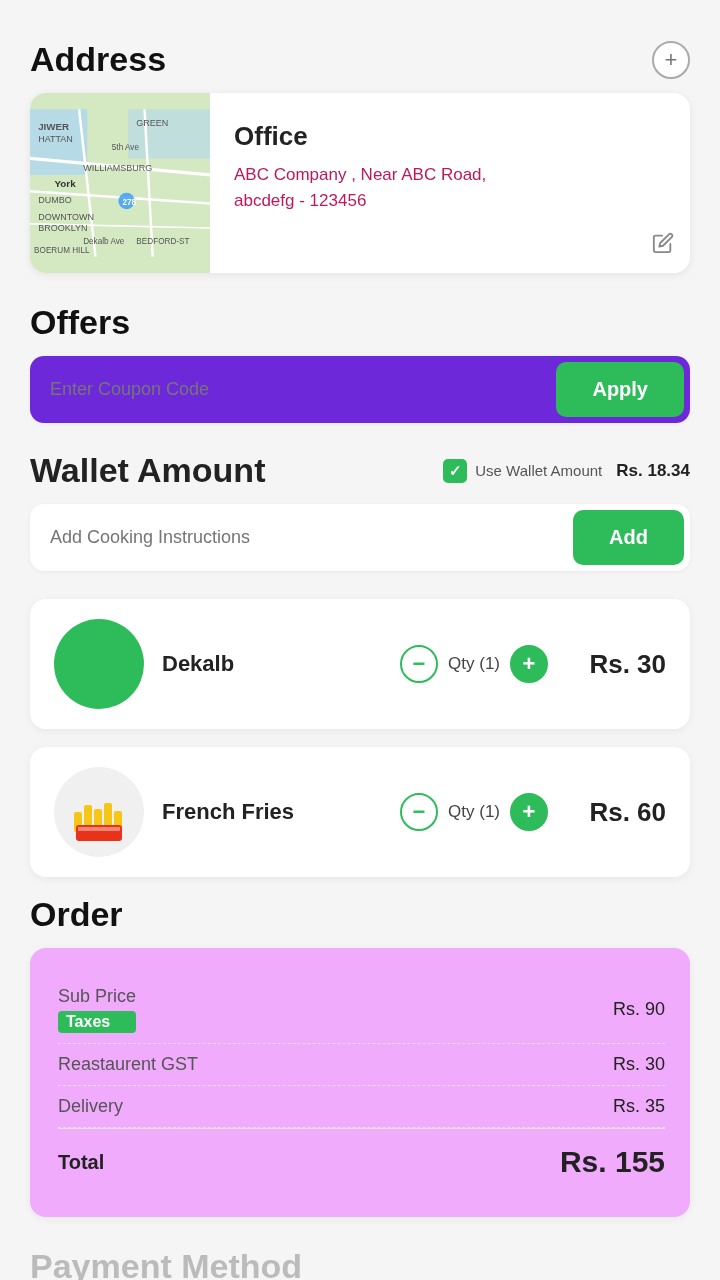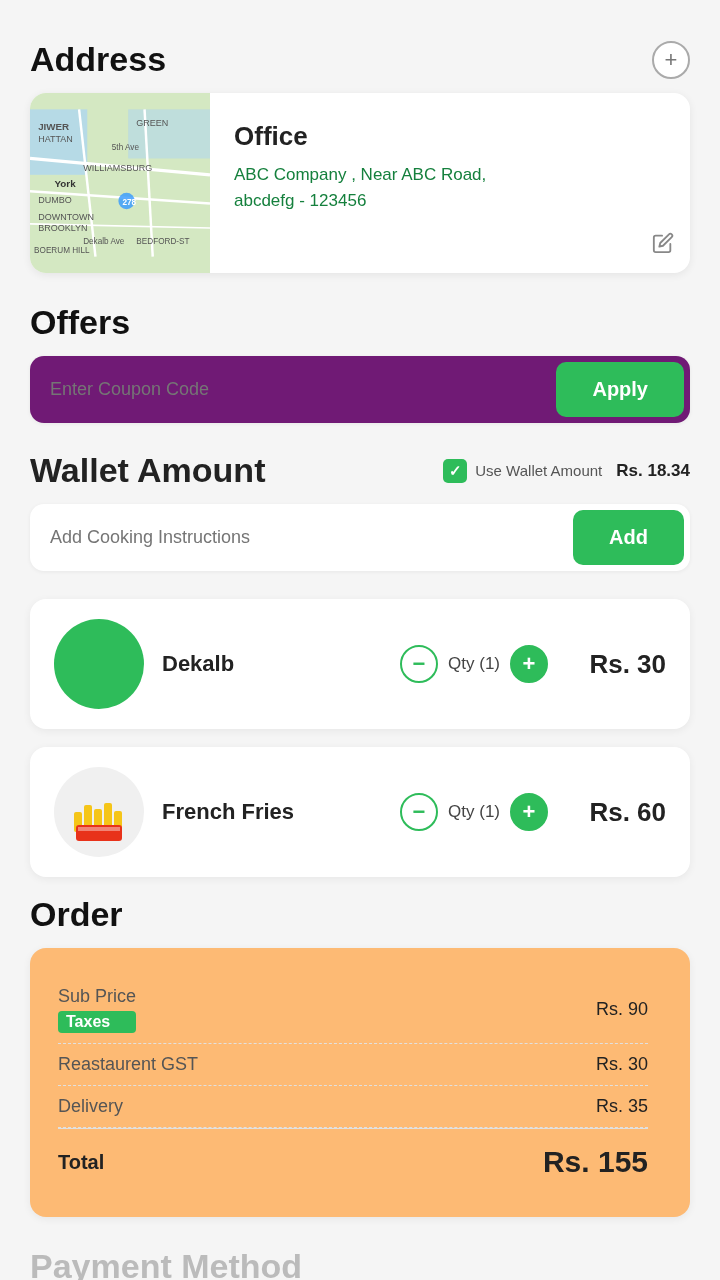--- a/index.html
+++ b/index.html
@@ -67,38 +67,38 @@
       padding: 28px 24px;
       flex: 1;
     }
     .address-name {
       font-size: 26px;
       font-weight: 700;
       margin-bottom: 10px;
     }
     .address-detail {
       font-size: 17px;
-      color: #15803d;
+      color: #be185d;
       line-height: 1.5;
     }
     .edit-icon {
       position: absolute;
       bottom: 14px;
       right: 16px;
       color: #888;
       font-size: 20px;
       cursor: pointer;
     }
 
     
     .offers-section {
       margin-bottom: 28px;
     }
     .coupon-row {
-      background: #701a75;
+      background: #6d28d9;
       border-radius: 14px;
       display: flex;
       align-items: center;
       padding: 6px 6px 6px 20px;
       box-shadow: 0 1px 4px rgba(0,0,0,0.06);
     }
     .coupon-input {
       flex: 1;
       border: none;
       outline: none;
@@ -247,23 +247,23 @@
       color: #222;
       min-width: 100px;
       text-align: right;
     }
 
     
     .order-section {
       margin-top: 10px;
     }
     .order-summary-card {
-      background: #fdba74;
+      background: #f0abfc;
       border-radius: 16px;
-      padding: 28px 42px 28px 28px;
+      padding: 28px 25px 28px 28px;
       box-shadow: 0 2px 8px rgba(0,0,0,0.06);
     }
     .summary-row {
       display: flex;
       align-items: center;
       justify-content: space-between;
       padding: 10px 0;
       border-bottom: 1px dashed #e0e0e0;
       font-size: 18px;
       color: #555;

